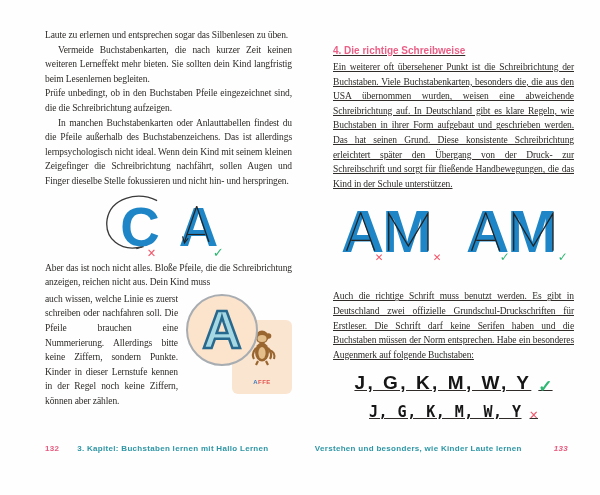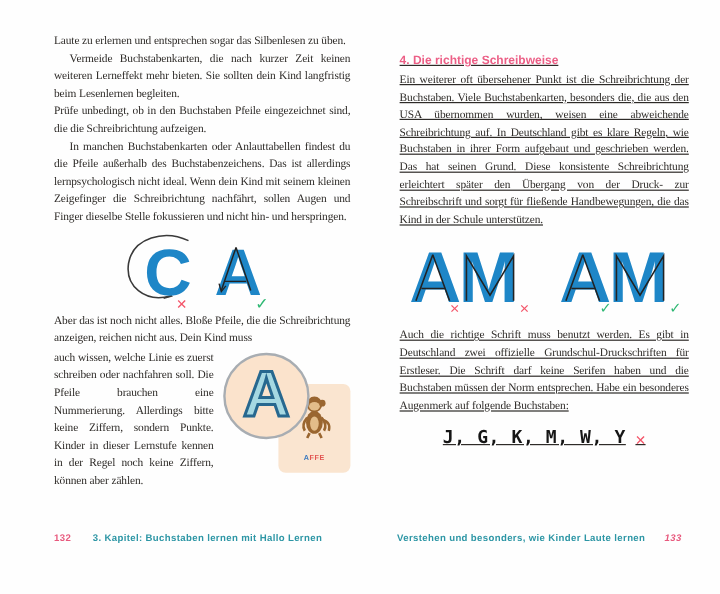--- a/index.html
+++ b/index.html
@@ -66,21 +66,21 @@
 
   
   .footer {
     position:absolute; top:444px;
     font-family:"Liberation Sans", sans-serif; font-size:8px; font-weight:700; letter-spacing:0.3px;
   }
   .footer-left { left:45px; }
   .footer-right { right:32px; text-align:right; }
   .footer .pagenum { color:#e85a7e; }
   .footer-left .pagenum { margin-right:18px; }
-  .footer-right .pagenum { margin-left:16px;font-style:italic; }
+  .footer-right .pagenum { margin-left:32px;font-style:italic; }
   .footer .foot-text { color:#2d96a5; }
 
   svg text.blue-letter { font-family:"Liberation Sans", sans-serif; font-weight:700; fill:#1e86c7; }
   svg text.svg-cross { font-family:"DejaVu Sans", sans-serif; font-weight:700; fill:#f4566a; }
   svg text.svg-check { font-family:"DejaVu Sans", sans-serif; font-weight:700; fill:#2eb873; }
 </style>
 </head>
 <body>
 
 <div class="col col-left">
@@ -146,22 +146,25 @@
     </svg>
     <svg width="112" height="70" viewBox="0 0 116 70">
       <text class="blue-letter" x="0" y="56" font-size="64" letter-spacing="-2">AM</text>
       <path d="M 21 14 L 6 55 M 21 14 L 36 55 M 11 44 L 32 44" fill="none" stroke="#222" stroke-width="1.4"></path>
       <path d="M 51 55 L 51 15 L 72 50 L 93 15 L 93 55" fill="none" stroke="#222" stroke-width="1.4"></path>
       <text class="svg-check" x="36" y="66" font-size="13">✓</text>
       <text class="svg-check" x="98" y="66" font-size="13">✓</text>
     </svg>
   </div>
 
-  <p style="margin-top:6px">Auch die richtige Schrift muss benutzt werden. Es gibt in Deutschland zwei offizielle Grundschul-Druckschriften für Erstleser. Die Schrift darf keine Serifen haben und die Buchstaben müssen der Norm entsprechen. Habe ein besonderes Augenmerk auf folgende Buchstaben:</p>
+  <p style="margin-top:22px">Auch die richtige Schrift muss benutzt werden. Es gibt in Deutschland zwei offizielle Grundschul-Druckschriften für Erstleser. Die Schrift darf keine Serifen haben und die Buchstaben müssen der Norm entsprechen. Habe ein besonderes Augenmerk auf folgende Buchstaben:</p>
 
+  <div class="letters-row letters-correct">
+    <span>J, G, K, M, W, Y</span><span class="mark-check">✓</span>
+  </div>
   <div class="letters-row letters-wrong">
     <span>J, G, K, M, W, Y</span><span class="mark-cross">✕</span>
   </div>
 </div>
 
 <div class="footer footer-left">
   <span class="pagenum">132</span><span class="foot-text">3. Kapitel: Buchstaben lernen mit Hallo Lernen</span>
 </div>
 <div class="footer footer-right">
   <span class="foot-text">Verstehen und besonders, wie Kinder Laute lernen</span><span class="pagenum">133</span>

